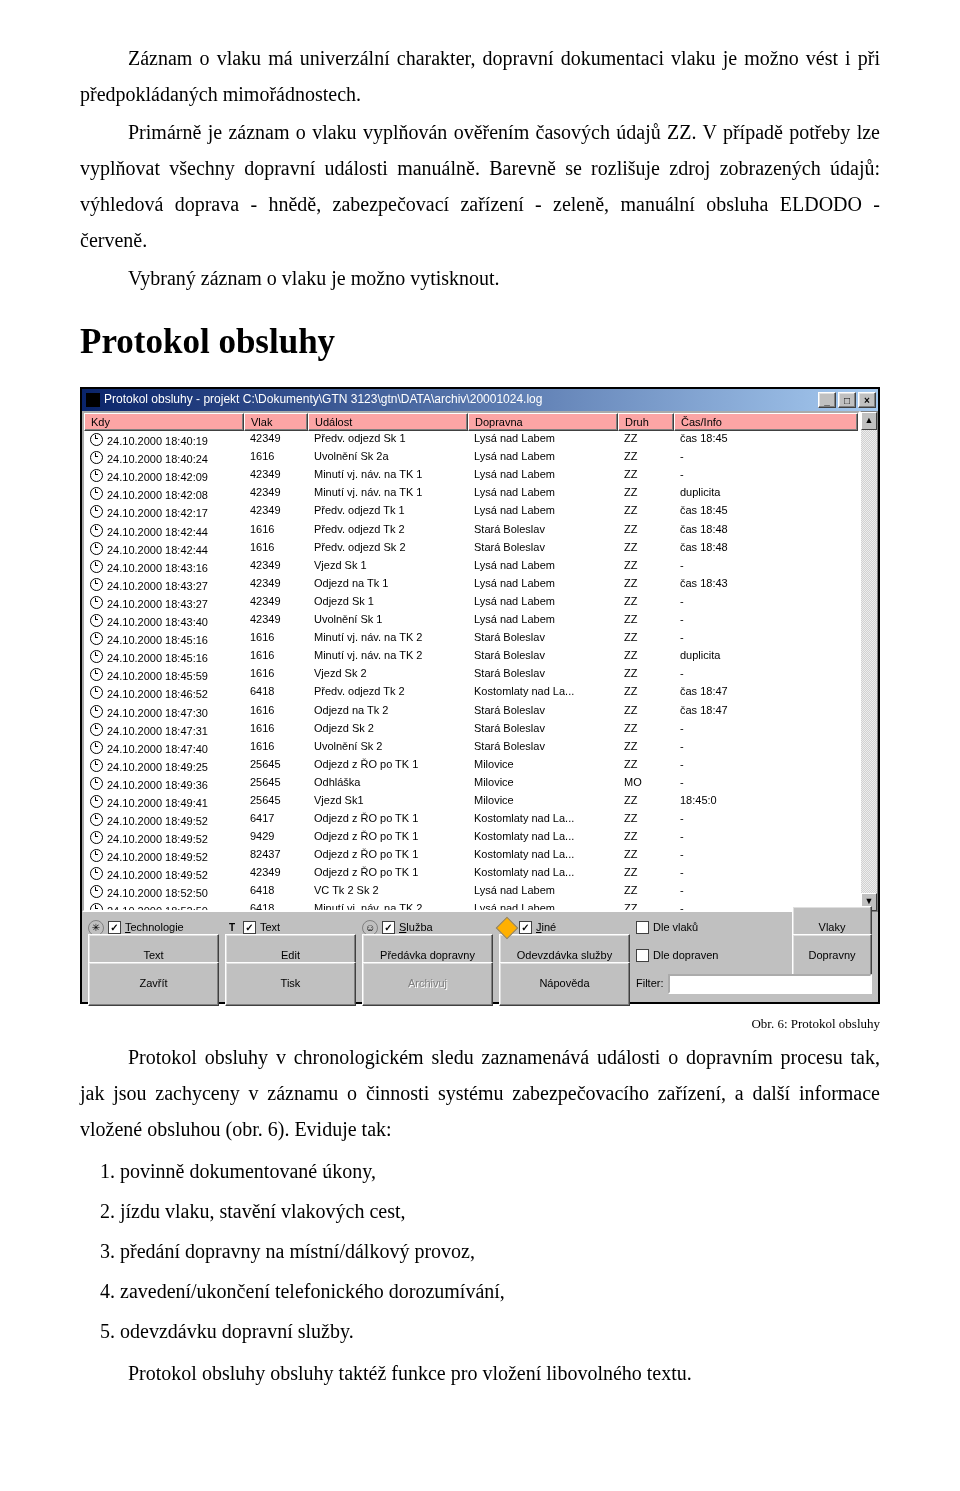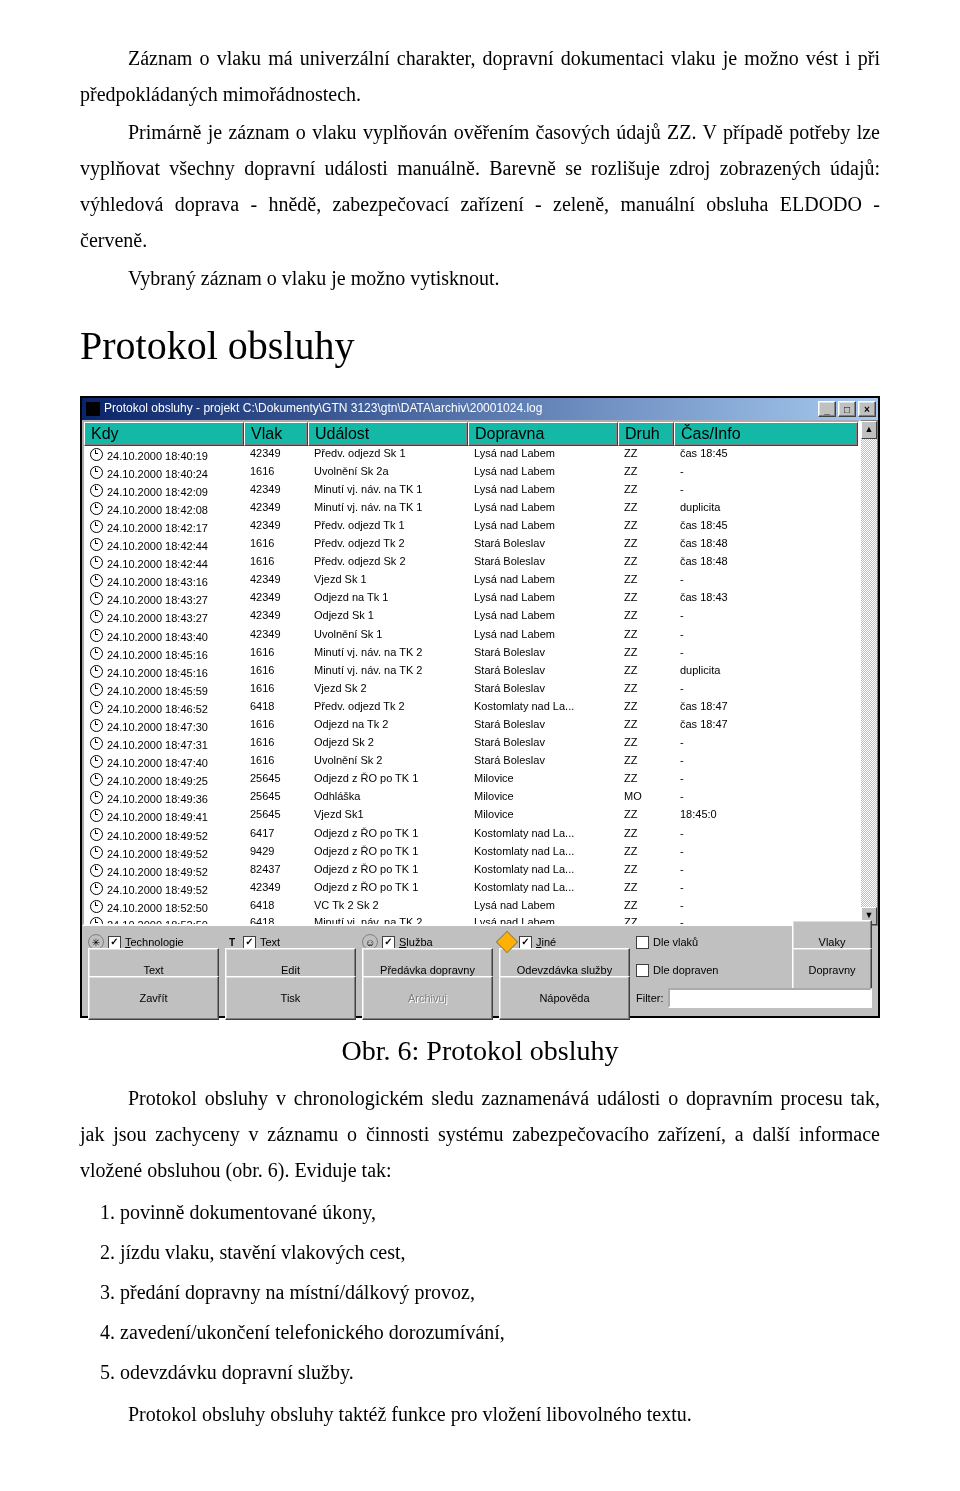--- a/index.html
+++ b/index.html
@@ -7,21 +7,21 @@
     padding: 40px 80px;
     font-family: "Times New Roman", Times, serif;
     font-size: 20px;
     line-height: 1.8;
     color: #000;
     background: #fff;
     width: 960px;
     box-sizing: border-box;
   }
   .para { text-indent: 48px; text-align: justify; margin: 0 0 2px 0; }
-  h2.section { font-size: 40px; font-weight: normal; margin: 14px 0 6px 0; }
+  h2.section { font-size: 35px; font-weight: bold; margin: 14px 0 6px 0; }
 
   
   .win {
     font-family: "MS Sans Serif", Tahoma, Arial, sans-serif;
     font-size: 12px;
     line-height: 1.1;
     border: 2px solid #000;
     background: #c0c0c0;
     margin: 14px 0 8px 0;
     box-shadow: none;
@@ -72,22 +72,22 @@
   .grid-header {
     display: grid;
     grid-template-columns: 160px 64px 160px 150px 56px 1fr;
     background: #c0c0c0;
   }
   .gh-cell {
     padding: 2px 6px;
     border: 1px solid;
     border-color: #fff #404040 #404040 #fff;
     box-shadow: inset -1px -1px 0 #808080;
-    font-size: 16px;
-    background:#14b8a6;
+    font-size: 11px;
+    background:#fca5a5;
     white-space: nowrap;
   }
   .row {
     display: grid;
     grid-template-columns: 160px 64px 160px 150px 56px 1fr;
     font-size: 11px;
     color:#000;
   }
   .cell { padding: 1px 6px; white-space: nowrap; overflow: hidden; }
   .row:not(.row-cut) .cell { border-bottom: 1px dotted transparent; }
@@ -122,21 +122,21 @@
     padding: 11px 4px;
     font-size:11px;
     text-align:center;
     height:20px;
     display:flex; align-items:center; justify-content:center;
   }
   .btn.disabled { color:#808080; text-shadow:1px 1px 0 #fff;}
   .filter-input { background:#fff; border:2px inset #fff; height:16px; flex:1;}
   .underline-first::first-letter { text-decoration: underline; }
 
-  .caption { text-align:center; font-size:28px; margin:8px 0 4px 0;}
+  .caption { text-align:right; font-size:13px; margin:8px 0 4px 0;}
   ol.list { padding-left: 40px; margin:6px 0;}
   ol.list li{ margin: 4px 0; text-align: justify;}
 </style>
 </head>
 <body>
 
 <p class="para">Záznam o vlaku má univerzální charakter, dopravní dokumentaci vlaku je možno vést i při předpokládaných mimořádnostech.</p>
 <p class="para">Primárně je záznam o vlaku vyplňován ověřením časových údajů ZZ. V případě potřeby lze vyplňovat všechny dopravní události manuálně. Barevně se rozlišuje zdroj zobrazených údajů: výhledová doprava - hnědě, zabezpečovací zařízení - zeleně, manuální obsluha ELDODO - červeně.</p>
 <p class="para">Vybraný záznam o vlaku je možno vytisknout.</p>
 

